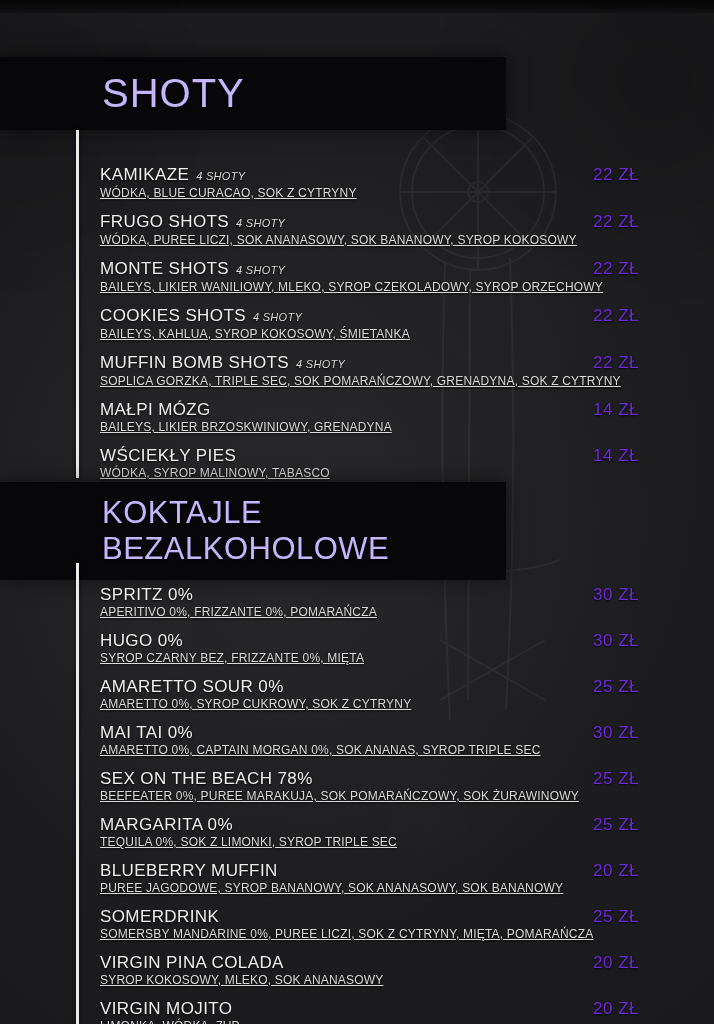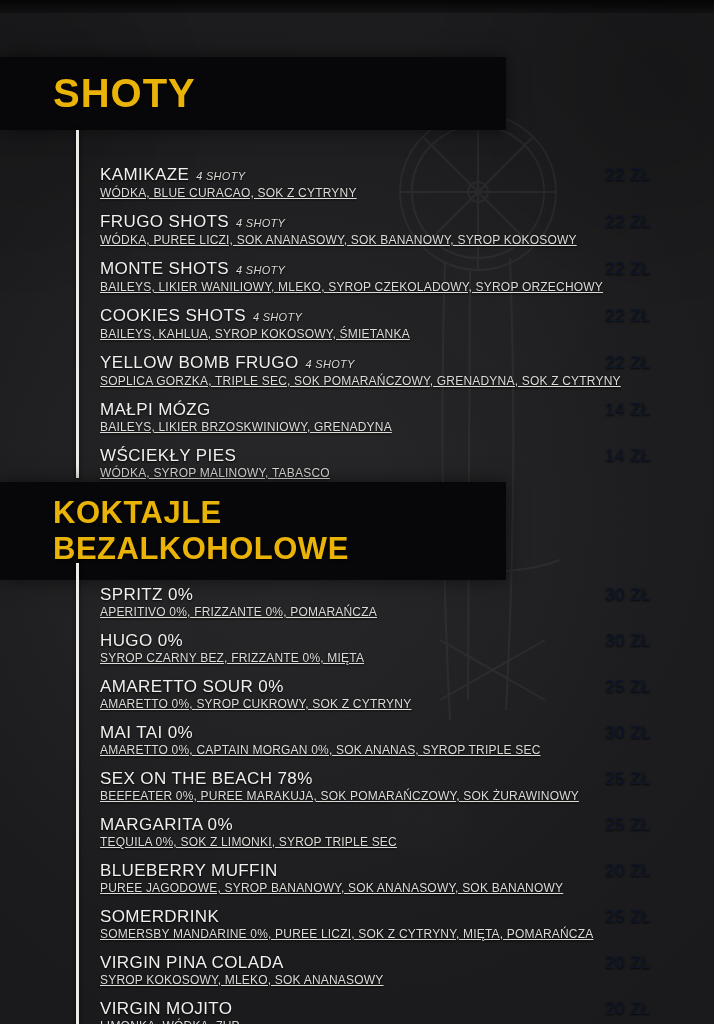--- a/index.html
+++ b/index.html
@@ -26,21 +26,21 @@
   }
   .sketch{position:absolute;left:0;top:0;pointer-events:none;}
   .band{
     position:absolute;left:0;width:506px;background:#070709;
     display:flex;align-items:center;
     box-shadow:0 0 18px rgba(0,0,0,0.55);
   }
   .band-1{top:57px;height:73px;}
   .band-2{top:482px;height:98px;}
   .band-title{
-    margin:0;padding-left:53px;font-weight:700;color:#eab308;
+    margin:0;padding-left:102px;font-weight:400;color:#c4b5fd;
     text-shadow:0 1px 3px rgba(0,0,0,0.8);
   }
   .band-1 .band-title{font-size:40px;letter-spacing:1px;}
   .band-2 .band-title{font-size:31px;letter-spacing:0.5px;}
   .vline{
     position:absolute;left:76px;width:3px;background:#edebe7;
     box-shadow:0 0 4px rgba(0,0,0,0.6);
   }
   .vline-1{top:130px;height:348px;}
   .vline-2{top:563px;height:461px;}
@@ -58,23 +58,22 @@
   .item-suffix{
     font-size:11px;font-style:italic;color:#d9d8d5;margin-left:7px;
     letter-spacing:0.3px;text-shadow:0 1px 2px rgba(0,0,0,0.85);
   }
   .item-desc{
     font-size:12px;line-height:15px;color:#dcdbd8;letter-spacing:0.2px;
     white-space:nowrap;text-shadow:0 1px 2px rgba(0,0,0,0.85);text-decoration:underline;
   }
   .item-price{
     position:absolute;left:493px;top:0;line-height:20px;font-size:17px;
-    color:#0f172a;letter-spacing:0.5px;white-space:nowrap;
+    color:#6d28d9;letter-spacing:0.5px;white-space:nowrap;
     text-shadow:0 1px 2px rgba(0,0,0,0.85);
-    margin-left:12px;
   }
 </style>
 </head>
 <body>
 
 <div class="top-strip"></div>
 <div class="texture"></div>
 
 <svg class="sketch" width="714" height="1024" viewBox="0 0 714 1024">
   <g stroke="#8a8a88" fill="none" opacity="0.10" stroke-width="2">
@@ -112,21 +111,21 @@
       <div class="name-row"><span class="item-name">MONTE SHOTS</span><span class="item-suffix">4 SHOTY</span></div>
       <div class="item-desc">BAILEYS, LIKIER WANILIOWY, MLEKO, SYROP CZEKOLADOWY, SYROP ORZECHOWY</div>
       <span class="item-price">22 ZŁ</span>
     </div>
     <div class="item">
       <div class="name-row"><span class="item-name">COOKIES SHOTS</span><span class="item-suffix">4 SHOTY</span></div>
       <div class="item-desc">BAILEYS, KAHLUA, SYROP KOKOSOWY, ŚMIETANKA</div>
       <span class="item-price">22 ZŁ</span>
     </div>
     <div class="item">
-      <div class="name-row"><span class="item-name">YELLOW BOMB FRUGO</span><span class="item-suffix">4 SHOTY</span></div>
+      <div class="name-row"><span class="item-name">MUFFIN BOMB SHOTS</span><span class="item-suffix">4 SHOTY</span></div>
       <div class="item-desc">SOPLICA GORZKA, TRIPLE SEC, SOK POMARAŃCZOWY, GRENADYNA, SOK Z CYTRYNY</div>
       <span class="item-price">22 ZŁ</span>
     </div>
     <div class="item">
       <div class="name-row"><span class="item-name">MAŁPI MÓZG</span></div>
       <div class="item-desc">BAILEYS, LIKIER BRZOSKWINIOWY, GRENADYNA</div>
       <span class="item-price">14 ZŁ</span>
     </div>
     <div class="item">
       <div class="name-row"><span class="item-name">WŚCIEKŁY PIES</span></div>

